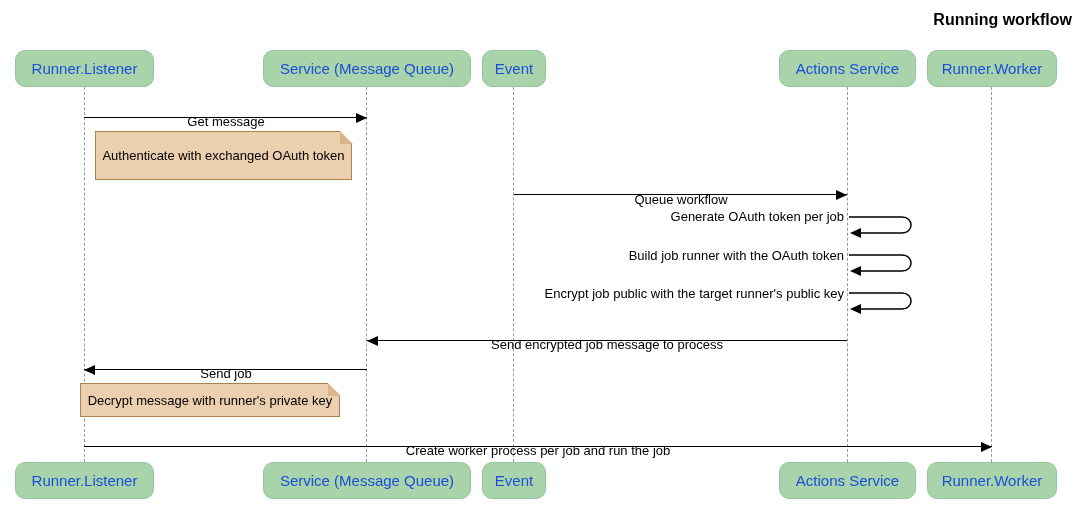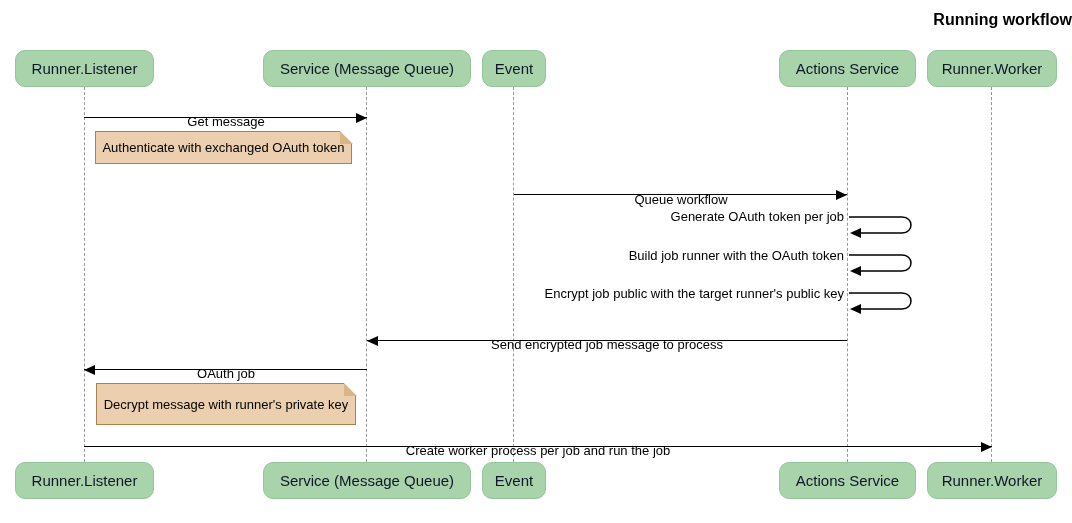--- a/index.html
+++ b/index.html
@@ -18,21 +18,21 @@
   .lifeline{
     position:absolute;top:87px;height:375px;width:0;
     border-left:1px dashed #999;
   }
   .actor{
     position:absolute;height:37px;
     background:#a9d3ab;
     border:1px solid #94c59a;
     border-radius:10px;
     display:flex;align-items:center;justify-content:center;
-    font-size:15px;color:#0f172a;
+    font-size:15px;color:#1d4ed8;
     box-sizing:border-box;
     white-space:nowrap;
   }
   .msg-label{
     position:absolute;transform:translateX(-50%);
     font-size:13px;color:#000;white-space:nowrap;height:15px;line-height:15px;margin-top:13px;
   }
   .self-label{
     position:absolute;
     font-size:13px;color:#000;white-space:nowrap;height:16px;line-height:16px;
@@ -83,21 +83,21 @@
   <div class="actor" style="left:15px;top:50px;width:139px">Runner.Listener</div>
   <div class="actor" style="left:263px;top:50px;width:208px">Service (Message Queue)</div>
   <div class="actor" style="left:482px;top:50px;width:64px">Event</div>
   <div class="actor" style="left:779px;top:50px;width:137px">Actions Service</div>
   <div class="actor" style="left:927px;top:50px;width:130px">Runner.Worker</div>
 
   <div class="msg-label" style="left:226px;top:101px">Get message</div>
   <div class="msg-line" style="left:84px;top:117px;width:283px"></div>
   <div class="ah-r" style="left:356px;top:113px"></div>
 
-  <div class="note" style="left:95px;top:131px;width:257px;height:33px">
+  <div class="note" style="left:95px;top:131px;width:257px;height:49px">
     <span>Authenticate with exchanged OAuth token</span>
     <i class="fold"></i>
   </div>
 
   <div class="msg-label" style="left:681px;top:179px">Queue workflow</div>
   <div class="msg-line" style="left:514px;top:194px;width:333px"></div>
   <div class="ah-r" style="left:836px;top:190px"></div>
 
   <div class="self-label" style="right:228px;top:209px">Generate OAuth token per job</div>
   <svg class="selfloop" style="left:848px;top:215px" width="70" height="26" viewBox="0 0 70 26">
@@ -114,25 +114,25 @@
   <div class="self-label" style="right:228px;top:286px">Encrypt job public with the target runner's public key</div>
   <svg class="selfloop" style="left:848px;top:291px" width="70" height="26" viewBox="0 0 70 26">
     <path d="M1,2 H54 C66,2 66,18 54,18 H13" fill="none" stroke="#000" stroke-width="1.5"></path>
     <polygon points="13,13 13,23 2,18" fill="#000"></polygon>
   </svg>
 
   <div class="msg-label" style="left:607px;top:324px">Send encrypted job message to process</div>
   <div class="msg-line" style="left:367px;top:340px;width:480px"></div>
   <div class="ah-l" style="left:367px;top:336px"></div>
 
-  <div class="msg-label" style="left:226px;top:353px">OAuth job</div>
+  <div class="msg-label" style="left:226px;top:353px">Send job</div>
   <div class="msg-line" style="left:84px;top:369px;width:283px"></div>
   <div class="ah-l" style="left:84px;top:365px"></div>
 
-  <div class="note" style="left:96px;top:383px;width:260px;height:42px">
+  <div class="note" style="left:80px;top:383px;width:260px;height:34px">
     <span>Decrypt message with runner's private key</span>
     <i class="fold"></i>
   </div>
 
   <div class="msg-label" style="left:538px;top:430px">Create worker process per job and run the job</div>
   <div class="msg-line" style="left:84px;top:446px;width:908px"></div>
   <div class="ah-r" style="left:981px;top:442px"></div>
 
   <div class="actor" style="left:15px;top:462px;width:139px">Runner.Listener</div>
   <div class="actor" style="left:263px;top:462px;width:208px">Service (Message Queue)</div>

